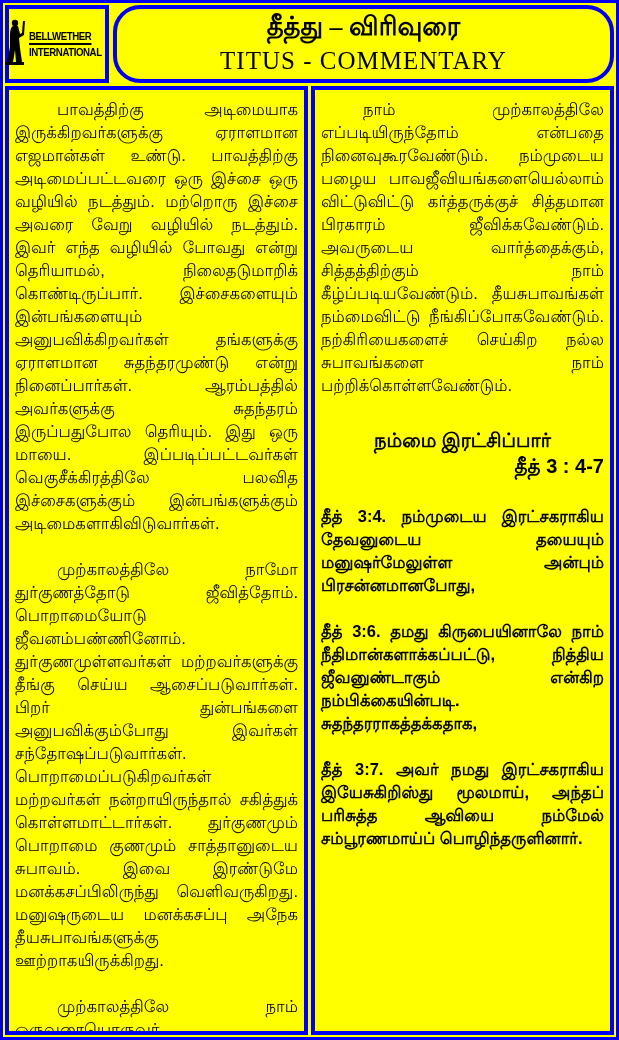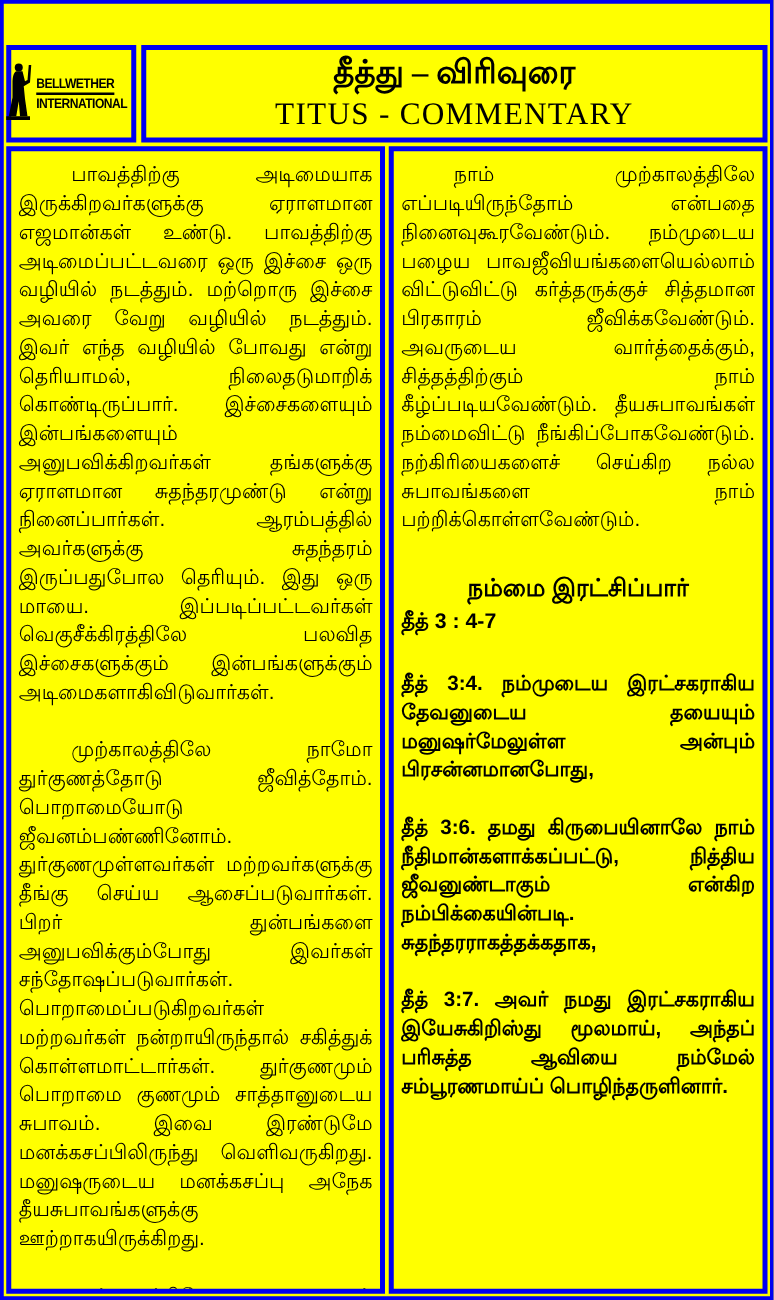--- a/index.html
+++ b/index.html
@@ -13,39 +13,39 @@
     border:3px solid #0000F0;
     padding:2px;
     display:flex;flex-direction:column;gap:3px;
   }
   .bluebox{
     border:4px solid #0000F0;
     background:#FFFF00;
     box-sizing:border-box;
   }
   
-  .header{display:flex;gap:4px;flex:0 0 78px;margin-top:31px;}
+  .header{display:flex;gap:4px;flex:0 0 78px;}
   .logo-box{
     width:104px;flex:0 0 104px;
     display:flex;align-items:center;justify-content:center;gap:3px;
     padding:2px;
   }
   .logo-fig{flex:0 0 auto;}
   .logo-text{display:flex;flex-direction:column;align-items:flex-start;}
   .logo-line1{
     font-weight:bold;font-size:11px;letter-spacing:-0.5px;color:#000;
     border-bottom:2px solid #000;padding-bottom:1px;margin-bottom:1px;
     white-space:nowrap;transform:scaleX(0.88);transform-origin:left;
   }
   .logo-line2{
     font-weight:bold;font-size:11px;letter-spacing:-0.5px;color:#000;
     white-space:nowrap;transform:scaleX(0.88);transform-origin:left;
   }
   .title-box{
-    flex:1;display:flex;flex-direction:column;align-items:center;justify-content:center;
+    flex:1;display:flex;flex-direction:column;align-items:center;justify-content:center;border-radius:27px;
   }
   .title-tamil{
     font-family:"Liberation Serif",serif;
     font-weight:bold;font-size:26px;color:#000;line-height:1.15;
   }
   .title-english{
     font-family:"Liberation Serif",serif;
     font-weight:normal;font-size:25px;color:#000;letter-spacing:1px;line-height:1.2;
     margin-top:4px;
   }
@@ -63,22 +63,22 @@
   .para{
     margin:0 0 23px 0;
     text-indent:42px;
   }
   .para:last-child{margin-bottom:0;}
   .section-heading{
     font-weight:bold;font-size:19.5px;line-height:26px;
     margin:30px 0 0 0;text-indent:0;text-align:center;
   }
   .section-ref{
-    font-weight:bold;font-size:17px;line-height:26px;
-    margin:0 0 26px 0;text-indent:0;text-align:left;
+    font-weight:bold;font-size:20px;line-height:26px;
+    margin:0 0 26px 0;text-indent:0;text-align:right;
   }
   .verse{
     font-weight:bold;
     margin:0 0 23px 0;
     text-indent:0;
     white-space:pre-line;
   }
 </style>
 </head>
 <body>

